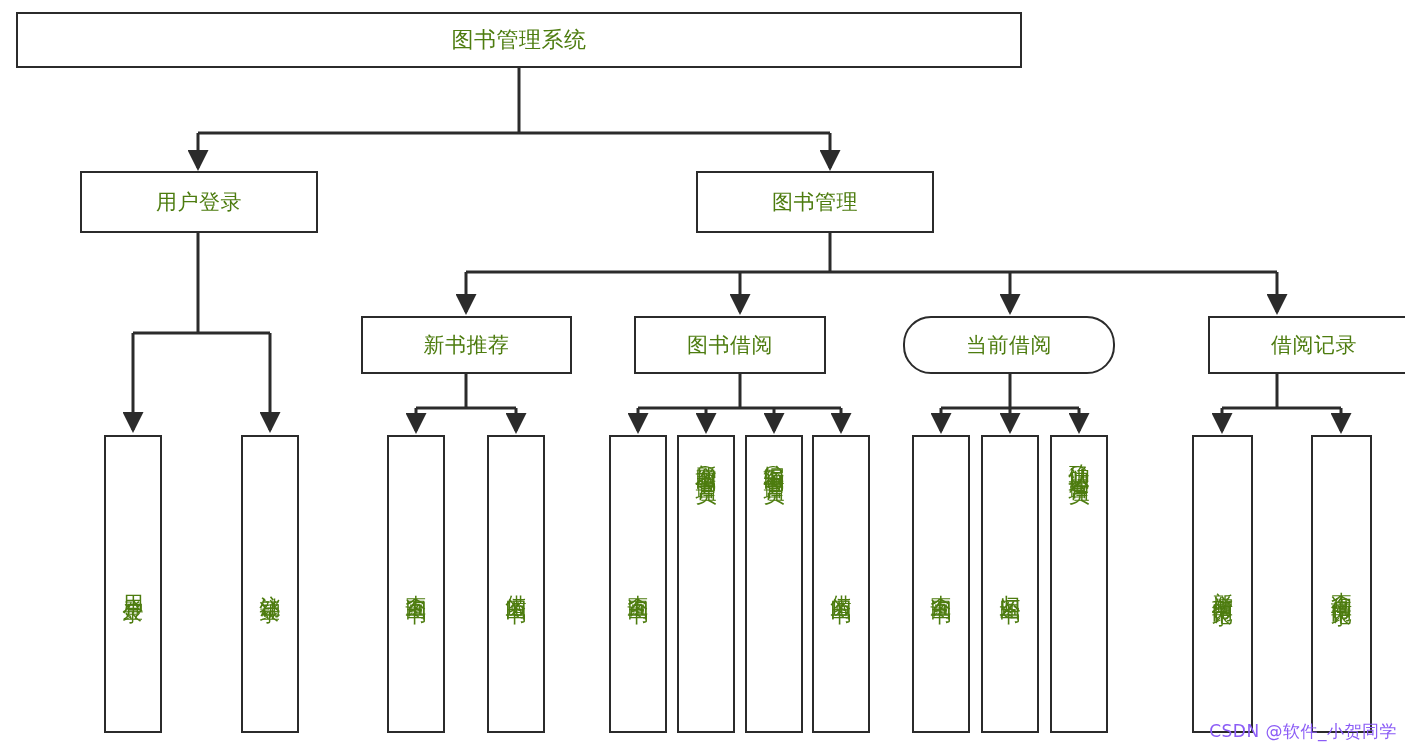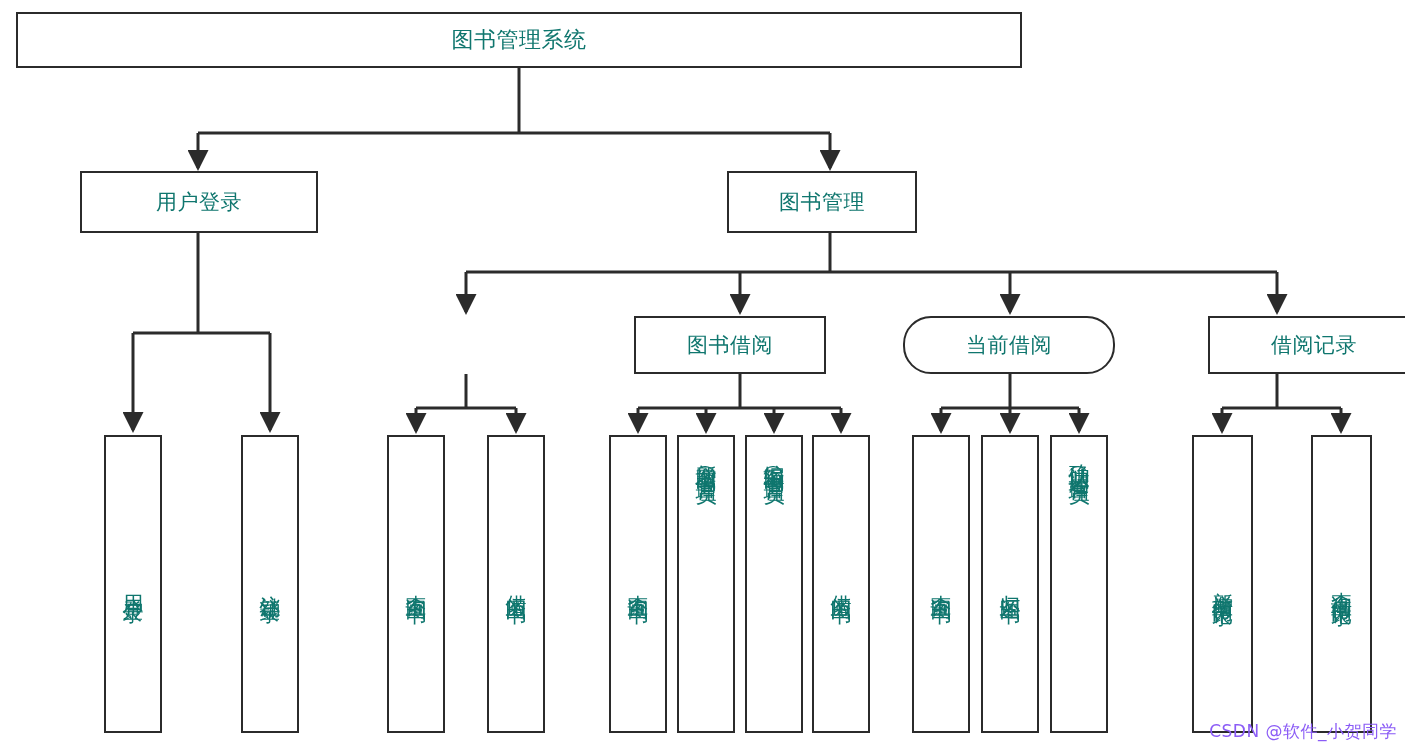--- a/index.html
+++ b/index.html
@@ -32,21 +32,21 @@
     box-sizing: border-box;
     background: #ffffff;
     border: 2px solid #2b2b2b;
     display: flex;
     align-items: center;
     justify-content: center;
     z-index: 2;
   }
   .node-label {
     font-family: "DejaVu Sans", "Liberation Sans", sans-serif;
-    color: #0f766e;
+    color: #4d7c0f;
     line-height: 1.18;
     letter-spacing: 0.5px;
     white-space: pre;
     text-align: center;
   }
   
   .h-label {
     font-size: 21px;
     writing-mode: horizontal-tb;
   }
@@ -145,24 +145,27 @@
   </svg>
 
   <div class="node root" style="left:16px; top:12px; width:1006px; height:56px;">
     <span class="node-label h-label">图书管理系统</span>
   </div>
 
   <div class="node" style="left:80px; top:171px; width:238px; height:62px;">
     <span class="node-label h-label">用户登录</span>
   </div>
 
-  <div class="node" style="left:727px; top:171px; width:190px; height:62px;">
+  <div class="node" style="left:696px; top:171px; width:238px; height:62px;">
     <span class="node-label h-label">图书管理</span>
   </div>
 
+  <div class="node" style="left:361px; top:316px; width:211px; height:58px;">
+    <span class="node-label h-label">新书推荐</span>
+  </div>
 
   <div class="node" style="left:634px; top:316px; width:192px; height:58px;">
     <span class="node-label h-label">图书借阅</span>
   </div>
 
   <div class="node" style="left:903px; top:316px; width:212px; height:58px;border-radius:28px;">
     <span class="node-label h-label">当前借阅</span>
   </div>
 
   <div class="node" style="left:1172px; top:316px; width:212px; height:58px;margin-left:36px;">

